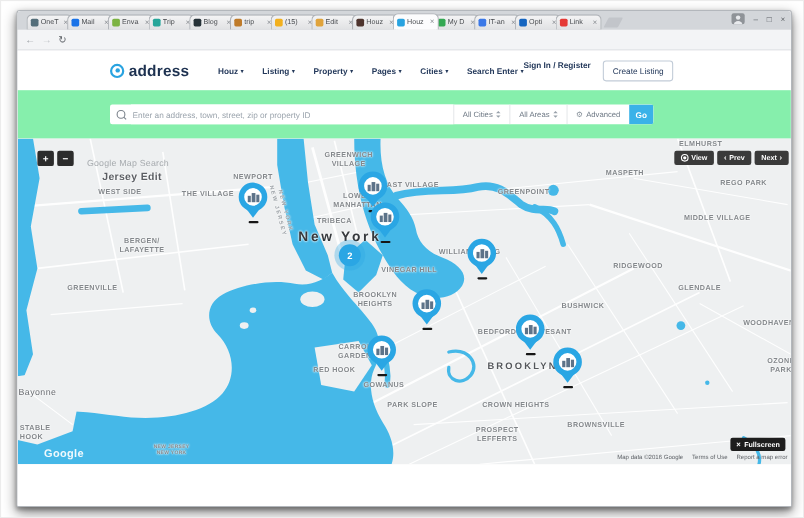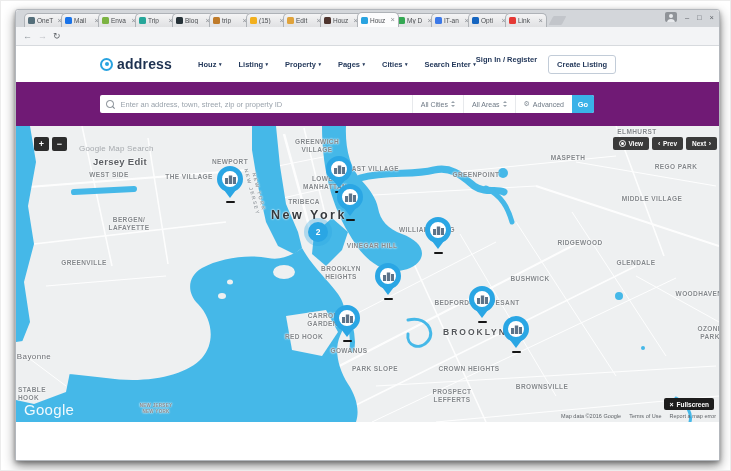--- a/index.html
+++ b/index.html
@@ -31,23 +31,23 @@
   .site-header{height:36px;display:flex;align-items:center;padding:0 122px 0 84px;background:#fff}
   .logo{display:flex;align-items:center;gap:4px}
   .logo-icon{width:9px;height:9px;border:2px solid #29a3e0;border-radius:50%;position:relative}
   .logo-icon::after{content:'';position:absolute;left:2.5px;top:2.5px;width:4px;height:4px;border-radius:50%;background:#29a3e0}
   .logo-text{font-size:14px;font-weight:bold;color:#1d3150;letter-spacing:.2px}
   .main-nav{display:flex;gap:17px;margin-left:26px}
   .nav-item{font-size:7.5px;font-weight:bold;color:#24395b;display:flex;gap:2.5px;align-items:center;cursor:pointer;white-space:nowrap}
   .caret{font-size:5px;color:#24395b}
   .header-right{margin-left:auto;display:flex;align-items:flex-start;gap:11px}
   .signin{font-size:7.5px;font-weight:bold;color:#24395b;cursor:pointer;white-space:nowrap}
-  .create-btn{font-size:7.5px;font-weight:bold;color:#24395b;border:1px solid #c2ccd8;border-radius:3px;padding:4px 8px;cursor:pointer;white-space:nowrap;background:#fff}
-  
-  .search-band{height:44px;background:#701a75;display:flex;align-items:center;padding-left:84px}
+  .create-btn{font-size:7.5px;font-weight:normal;color:#24395b;border:1px solid #c2ccd8;border-radius:3px;padding:4px 8px;cursor:pointer;white-space:nowrap;background:#fff}
+  
+  .search-band{height:44px;background:#86efac;display:flex;align-items:center;padding-left:84px}
   .search-bar{width:494px;height:18px;background:#fff;border-radius:2px;display:flex;align-items:center;overflow:hidden}
   .mag{width:5.5px;height:5.5px;border:1.2px solid #7d858d;border-radius:50%;position:relative;margin:0 5px 0 6px;flex:none}
   .mag::after{content:'';position:absolute;width:3px;height:1.2px;background:#7d858d;transform:rotate(45deg);right:-2.6px;bottom:-1px}
   .search-input{flex:1;border:none;outline:none;font-size:7.5px;color:#333;height:100%;min-width:0;font-family:"Liberation Sans",sans-serif}
   .search-input::placeholder{color:#9aa3ac}
   .sel{display:flex;align-items:center;gap:3px;padding:0 8px;height:100%;border-left:1px solid #e7e9ec;font-size:7px;color:#6d7884;cursor:pointer;white-space:nowrap}
   .ud{display:flex;flex-direction:column;gap:1.5px}
   .ud i{display:block;width:0;height:0;border-left:2.2px solid transparent;border-right:2.2px solid transparent}
   .ud .u{border-bottom:2.6px solid #98a1aa}
   .ud .d{border-top:2.6px solid #98a1aa}
@@ -71,21 +71,21 @@
   .cluster{position:absolute;width:20px;height:20px;border-radius:50%;background:#2aa6e4;color:#fff;font-size:8.5px;font-weight:bold;display:flex;align-items:center;justify-content:center;box-shadow:0 0 0 4px rgba(42,166,228,.32);z-index:2;cursor:pointer}
   .mbtn{position:absolute;width:15px;height:14px;background:#2c2c2c;color:#fff;border-radius:2px;font-size:9px;font-weight:bold;display:flex;align-items:center;justify-content:center;z-index:4;cursor:pointer}
   .map-hint{position:absolute;left:63px;top:18px;font-size:8px;color:#a6aaae;z-index:4;letter-spacing:.2px}
   .nav-ctrl{position:absolute;right:2px;top:11px;display:flex;gap:3px;z-index:4}
   .dbtn{background:#3a3a3a;color:#fff;font-size:6.5px;font-weight:bold;padding:3px 6px;border-radius:2px;display:flex;align-items:center;gap:2.5px;cursor:pointer}
   .eye{width:5px;height:5px;border:1px solid #fff;border-radius:50%;position:relative}
   .eye::after{content:'';position:absolute;inset:1px;background:#fff;border-radius:50%}
   .chev{font-size:7px;line-height:1}
   .fullscreen-btn{position:absolute;right:5px;bottom:12px;background:#1d1d1d;color:#fff;font-size:6.5px;font-weight:bold;padding:2.5px 5px;border-radius:2px;display:flex;align-items:center;gap:3px;z-index:4;cursor:pointer}
   .fs-x{font-size:7px;font-weight:bold}
-  .watermark{position:absolute;left:8px;bottom:4px;font-size:15px;font-weight:normal;color:#fff;opacity:.92;z-index:4;letter-spacing:.3px}
+  .watermark{position:absolute;left:24px;bottom:4px;font-size:10px;font-weight:bold;color:#fff;opacity:.92;z-index:4;letter-spacing:.3px}
   .attrib{position:absolute;right:3px;bottom:3px;display:flex;gap:8px;font-size:5.5px;color:#5f6368;z-index:4;white-space:nowrap}
   .attrib span{cursor:pointer}
   
   .latest{height:54px;background:#fff}
   .latest-head{display:flex;align-items:center;padding:13px 125px 0 86px}
   .latest-title{font-size:12px;font-weight:bold;color:#3a3a3a}
   .latest-btns{margin-left:auto;display:flex;gap:6px}
   .lbtn{font-size:6.5px;color:#54b4e4;border:1px solid #a9dbf3;border-radius:3px;padding:2.5px 6px;background:#fff;cursor:pointer;white-space:nowrap}
   .cards{display:flex;gap:14px;margin:9px 0 0 89px}
   .card-peek{width:152px;height:9px;background:linear-gradient(#eceae6,#c7c6c2);border-radius:1px 1px 0 0}

